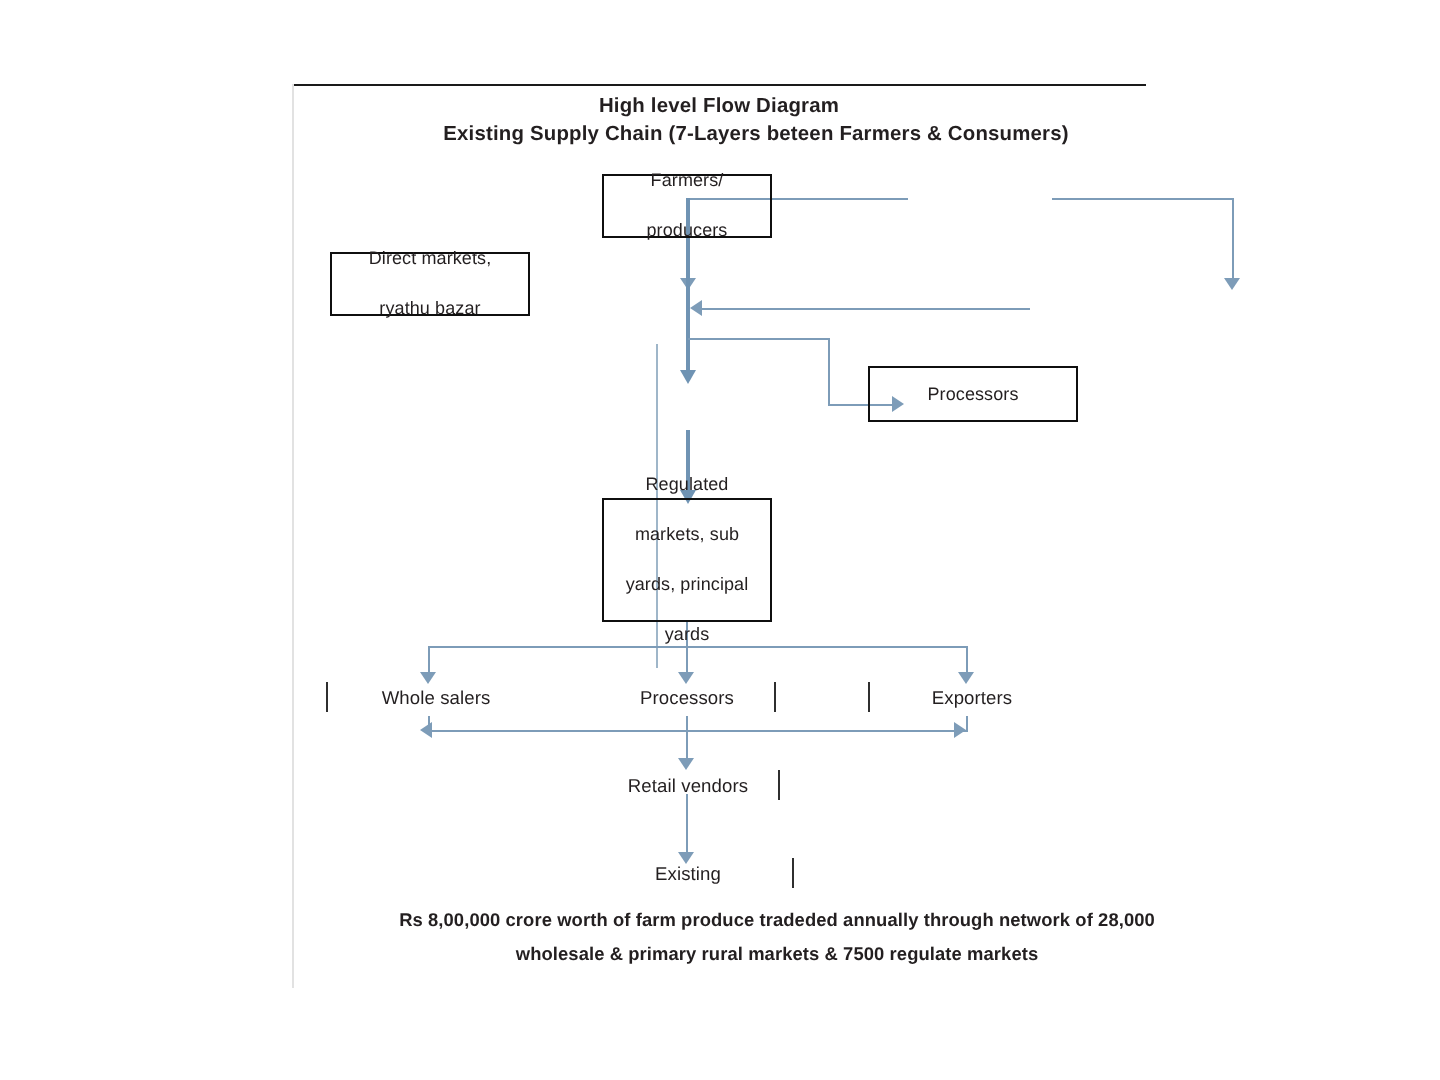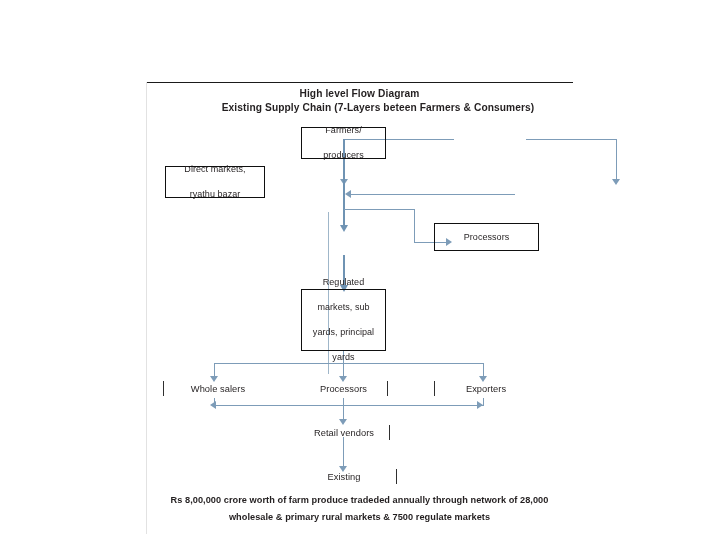--- a/index.html
+++ b/index.html
@@ -14,21 +14,20 @@
     overflow: hidden;
     font-family: "Liberation Sans", sans-serif;
   }
 
   #slide {
     position: absolute;
     left: 146px;
     top: 42px;
     width: 427px;
     height: 452px;
-    margin-top: 40px;
   }
 
   
   .frame-top {
     position: absolute;
     left: 0; top: 0;
     width: 427px; height: 0;
     border-top: 1.6px solid #1a1a1a;
   }
   .frame-left {
@@ -138,20 +137,21 @@
     position: absolute;
     left: 0;
     top: 410px;
     width: 427px;
     text-align: center;
     color: #231f20;
     font-size: 9.2px;
     font-weight: 700;
     line-height: 17px;
     letter-spacing: 0.05px;
+    padding-left: 29px;
   }
 </style>
 </head>
 <body>
 
 <div id="slide">
 
   <div class="frame-top"></div>
   <div class="frame-left"></div>
 

